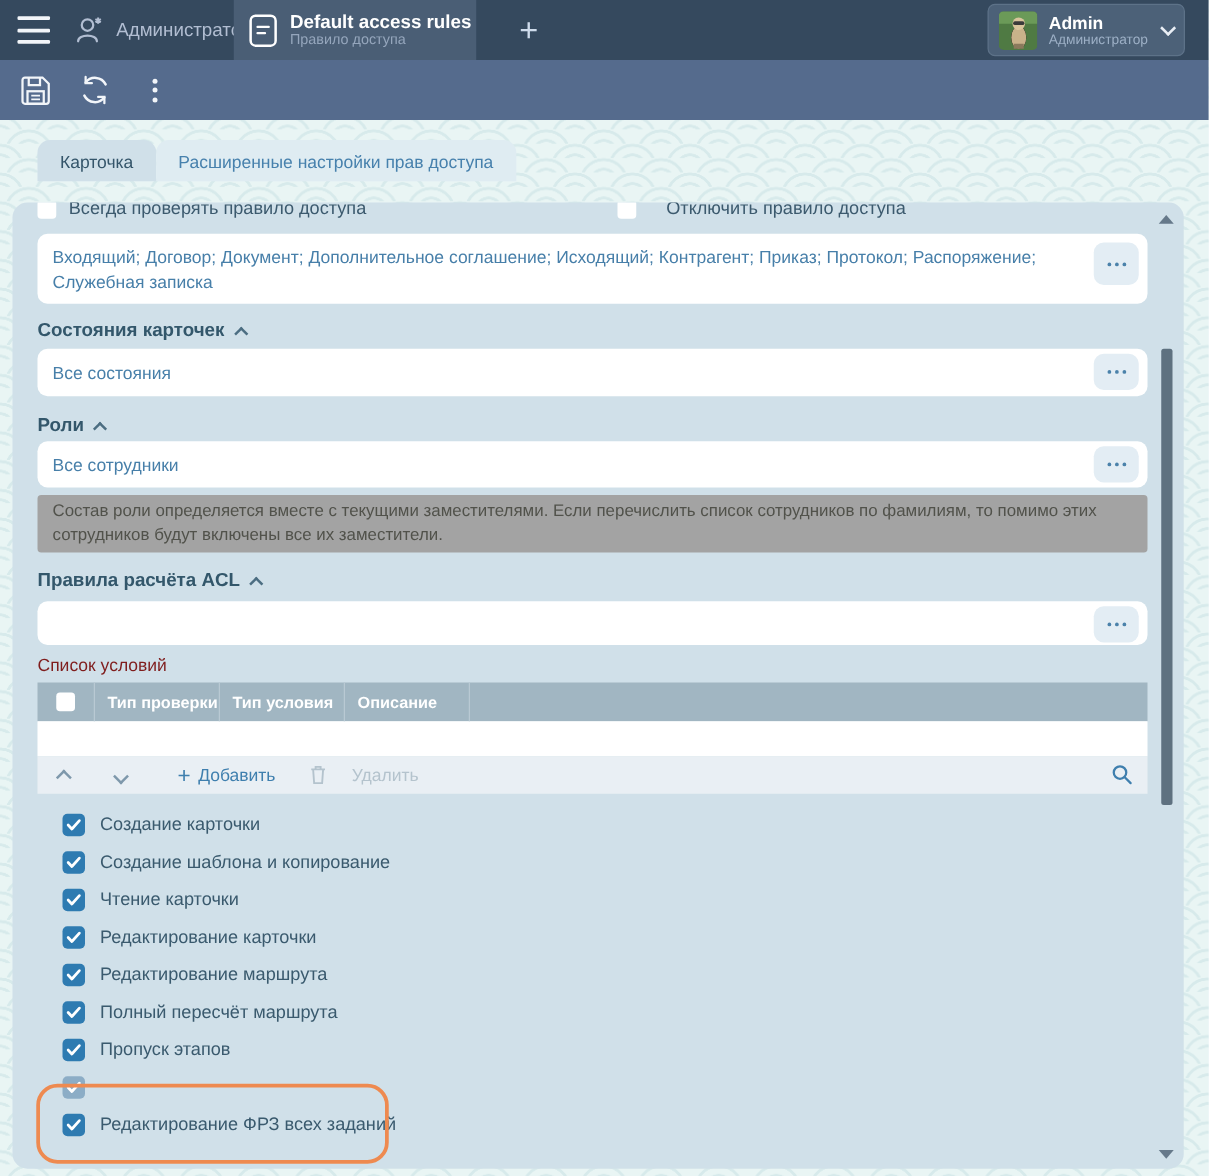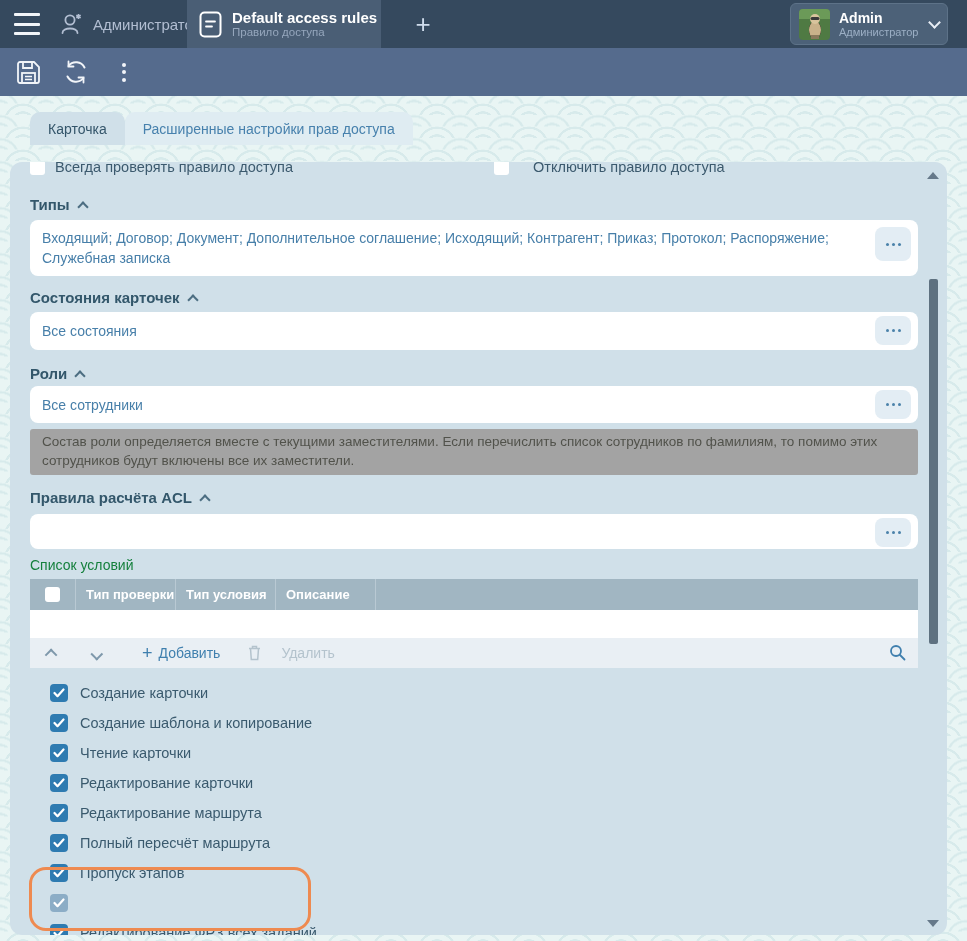--- a/index.html
+++ b/index.html
@@ -44,21 +44,21 @@
   .clip-item { display:flex; align-items:center; gap:10px; }
   .clip-item.second { position:absolute; left:464px; top:0; height:26px;gap:24px; }
   .sec-head { display:flex; align-items:center; gap:9px; color:#33576b; font-size:15px; font-weight:700; }
   .caret-up { width:8px; height:8px; border-left:2px solid #4c6e82; border-top:2px solid #4c6e82; transform:rotate(45deg); margin-top:4px; }
   .field { position:relative; background:#ffffff; border-radius:8px; width:100%; color:#477fa9; font-size:14px; }
   .field .ftext { display:block; padding:8px 56px 8px 12px; line-height:20px; }
   .dots-btn { position:absolute; right:7px; top:7px; width:36px; height:34px; background:#e3edf4; border-radius:8px; display:flex; align-items:center; justify-content:center; gap:3px; cursor:pointer; }
   .dots-btn.small { top:4px; width:36px; height:29px; }
   .dots-btn i { width:3px; height:3px; background:#4b82aa; border-radius:50%; }
   .notice { background:#a3a3a3; border-radius:3px; color:#51524b; font-size:13.5px; line-height:19px; padding:3px 12px 5px 12px; }
-  .list-label { color:#15803d; font-size:14px; }
+  .list-label { color:#7f1d1d; font-size:14px; }
   .cond-table { width:100%; }
   .cond-head { display:flex; height:31px; background:#a1b6c2; align-items:stretch; }
   .cond-cb-cell { width:46px; display:flex; align-items:center; justify-content:center; border-right:1px solid #b9c9d3; }
   .cond-col { width:100px; display:flex; align-items:center; padding-left:10px; color:#ffffff; font-weight:700; font-size:13px; border-right:1px solid #b9c9d3; }
   .cond-fill { flex:1; }
   .cond-empty-row { height:28px; background:#ffffff; }
   .cond-footer { height:30px; background:#e9eff4; display:flex; align-items:center; padding:0 12px 0 18px; gap:14px; position:relative; }
   .mini-caret { width:9px; height:9px; border-left:2px solid #7e98ab; border-top:2px solid #7e98ab; display:inline-block; cursor:pointer; }
   .mini-caret.up { transform:rotate(45deg) translateY(2px); }
   .mini-caret.down { transform:rotate(225deg) translateY(-1px); margin-left:22px; }
@@ -174,24 +174,20 @@
       <span class="clip-item">
         <span class="cb-plain"></span>
         <span>Всегда проверять правило доступа</span>
       </span>
       <span class="clip-item second">
         <span class="cb-plain"></span>
         <span>Отключить правило доступа</span>
       </span>
     </div>
 
-    <div class="sec-head" style="margin-top:16px;">
-      <span>Типы</span>
-      <span class="caret-up"></span>
-    </div>
     <div class="field" style="margin-top:7px; min-height:52px;">
       <span class="ftext">Входящий; Договор; Документ; Дополнительное соглашение; Исходящий; Контрагент; Приказ; Протокол; Распоряжение; Служебная записка</span>
       <span class="dots-btn">
           <i></i>
           <i></i>
           <i></i>
         </span>
     </div>
 
     <div class="sec-head" style="margin-top:13px;">

